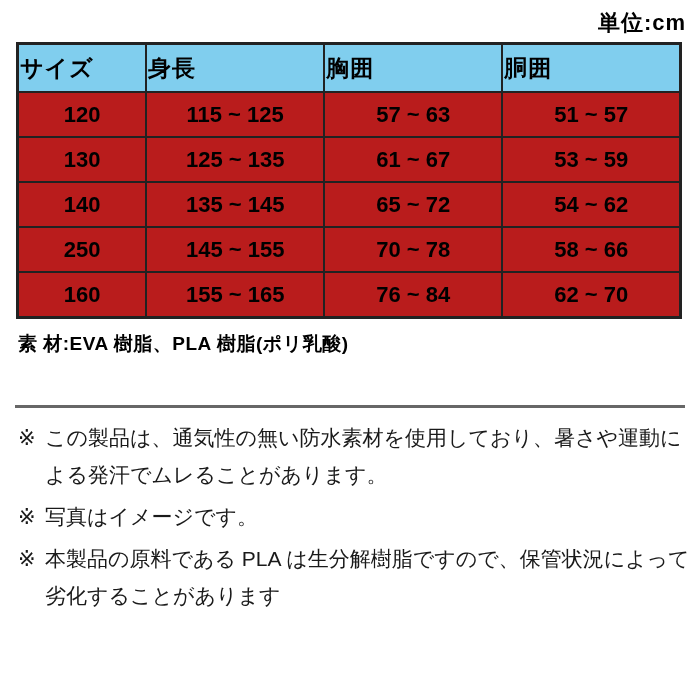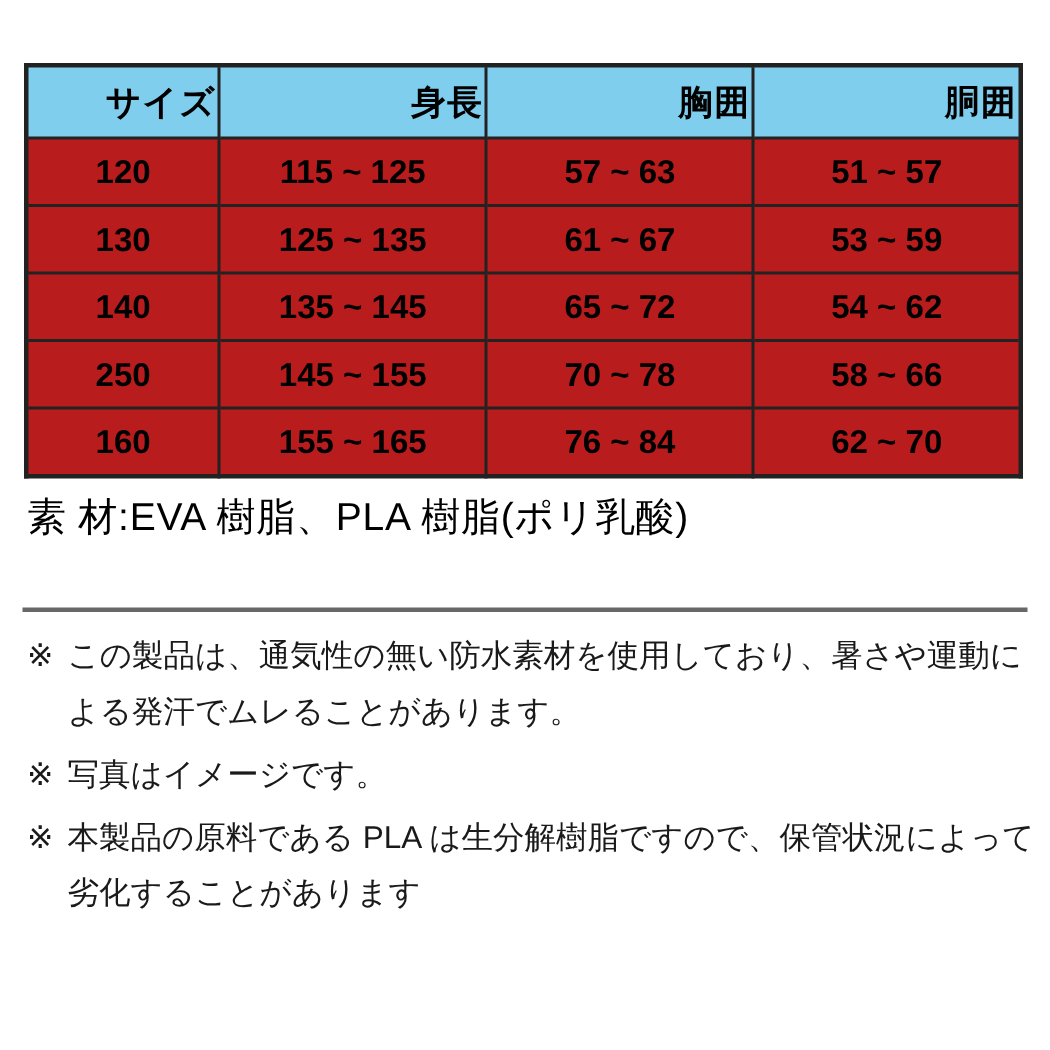--- a/index.html
+++ b/index.html
@@ -39,21 +39,21 @@
     border: 3px solid var(--table_border, #222222);
   }
   table.size-table col.c0 { width: 19.4%; }
   table.size-table col.c1, table.size-table col.c2, table.size-table col.c3 { width: 26.87%; }
   table.size-table th {
     height: 44px;
     background: var(--header_bg, #80CEEE);
     border: 2px solid var(--table_border, #222222);
     font-size: 23px;
     font-weight: 700;
-    text-align: right;
+    text-align: left;
     vertical-align: middle;
     color: #000;
     letter-spacing: 1px;
   }
   table.size-table td {
     height: 41px;
     background: #b91c1c;
     border: 2px solid var(--table_border, #222222);
     font-size: 22px;
     font-weight: 600;
@@ -62,22 +62,22 @@
     color: #000;
   }
   .info {
     position: absolute;
     top: 330px;
     left: 18px;
     right: 12px;
   }
   .info-line {
     margin: 0 0 10px 0;
-    font-size: 26px;
-    font-weight: 400;
+    font-size: 19px;
+    font-weight: 700;
     line-height: 28px;
     color: #000;
     letter-spacing: 0.5px;
   }
   .divider {
     position: absolute;
     top: 405px;
     left: 15px;
     width: 670px;
     height: 0;
@@ -102,20 +102,21 @@
     position: absolute;
     left: 0;
     top: 0;
   }
 </style>
 </head>
 <body>
 
 <div class="page">
 
+  <div class="unit-label">単位:cm</div>
 
   <table class="size-table">
     <colgroup>
       <col class="c0">
         <col class="c1">
         <col class="c2">
         <col class="c3">
     </colgroup>
     <thead>
       <tr>

